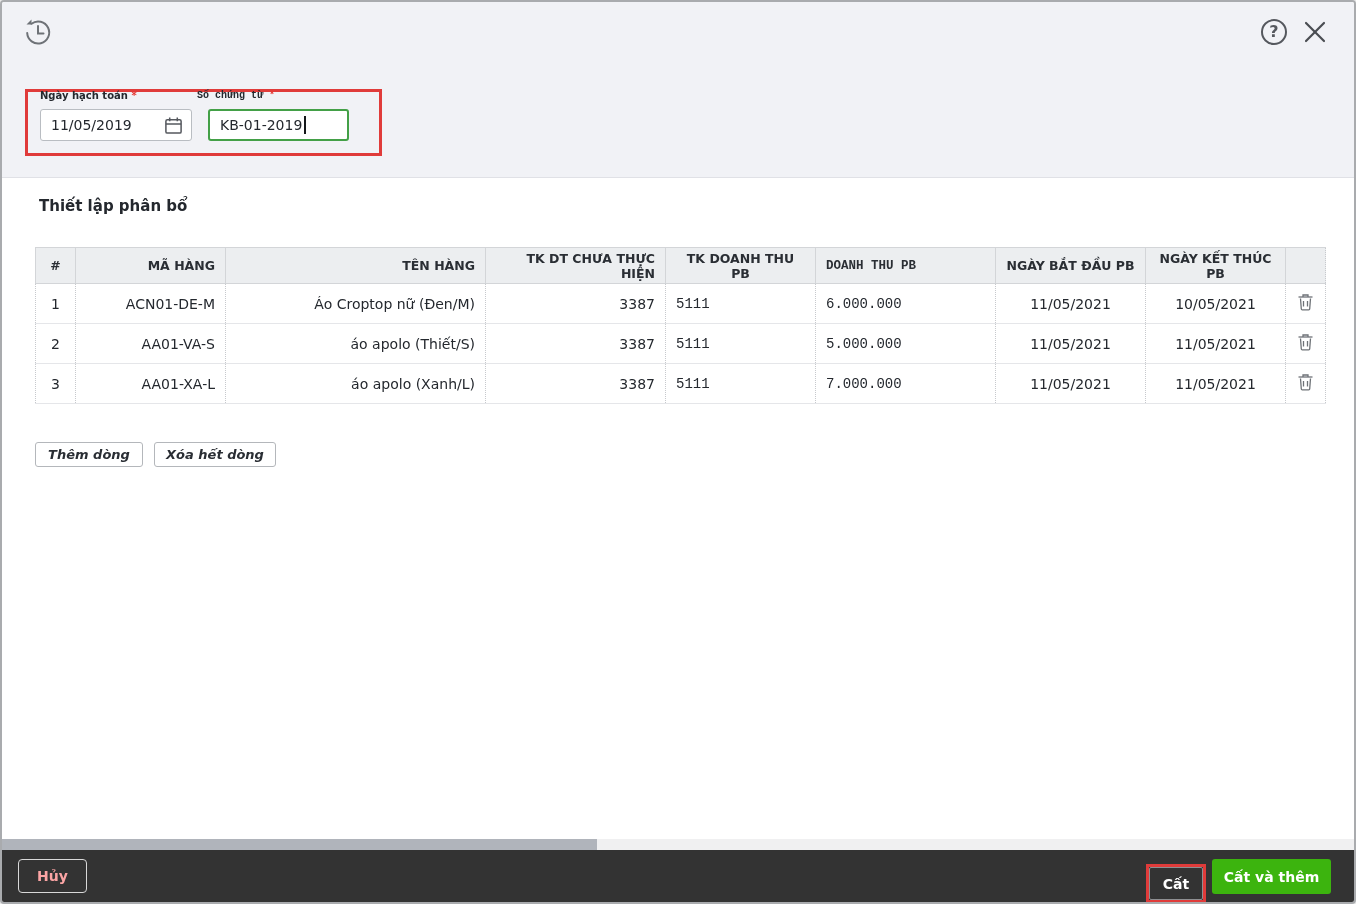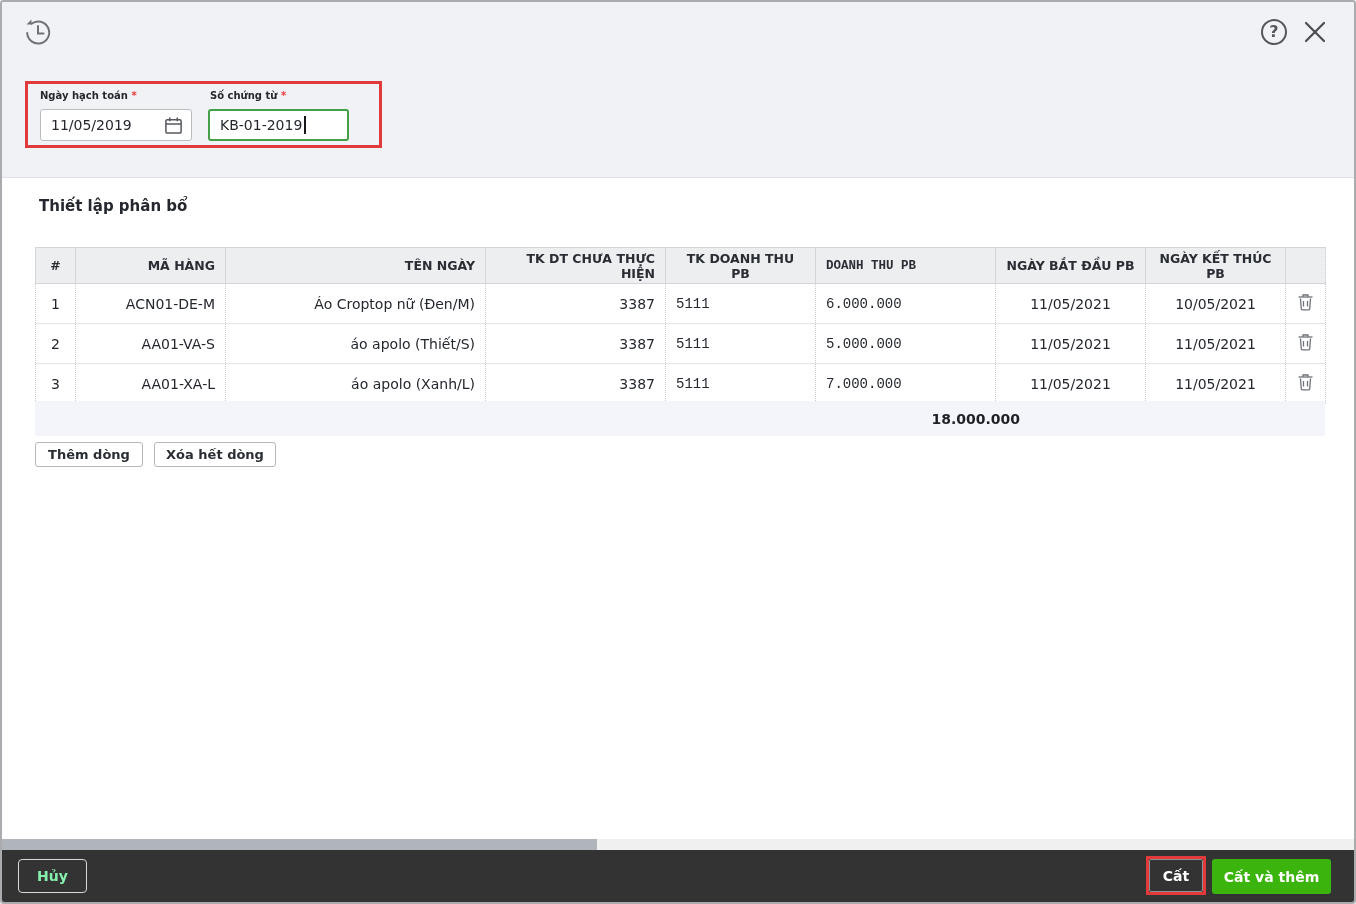--- a/index.html
+++ b/index.html
@@ -25,21 +25,21 @@
     font-size:21px; font-weight:700; color:#212429; letter-spacing:0.2px;
   }
   .help-icon {
     position:absolute; right:67px; top:17px; width:26px; height:26px;
     border:2px solid #55585e; border-radius:50%; color:#55585e;
     font-size:16px; font-weight:700; text-align:center; line-height:22px; cursor:pointer;
   }
   .close-icon { position:absolute; right:24px; top:15px; width:30px; height:30px; color:#4a4d52; cursor:pointer; }
 
   
-  .annotation { border:3px solid #e03b3a; position:absolute; }
+  .annotation { border:3px solid #e03b3a; position:absolute;margin-top:8px; }
   .form-annotation { left:23px; top:79px; width:357px; height:67px; }
 
   .field-label {
     position:absolute; font-size:10px; font-weight:700; color:#24282e;
   }
   .req { color:#e53935; font-weight:700; }
   .text-input {
     position:absolute; height:32px; background:#ffffff;
     border:1px solid #b9bdc2; border-radius:3px;
     font-size:14px; color:#24282e; padding:0 10px;
@@ -82,41 +82,41 @@
   }
   .total-value {
     position:absolute; left:813px; width:172px; text-align:right;
     font-size:14px; font-weight:700; color:#1d2025;
   }
 
   .grid-btn {
     position:absolute; top:440px; height:25px;
     background:#ffffff; border:1px solid #b4b7bb; border-radius:3px;
     font-family:inherit; font-size:13px; font-weight:700; color:#2a2e34;
-    cursor:pointer; padding:0 0;
+    cursor:pointer; padding:0 0;font-style:italic;
   }
   .add-row-btn { left:33px; width:108px; }
   .clear-rows-btn { left:152px; width:122px; }
 
   
   .h-scrollbar {
     position:absolute; left:0; right:0; top:837px; height:11px; background:#f0f0f1;
   }
   .h-scroll-thumb {
     position:absolute; left:0; top:0; height:11px; width:595px; background:#b0b4bb; cursor:pointer;
   }
 
   
   .footer {
     position:absolute; left:0; right:0; bottom:0; height:52px; background:#333333;
   }
   .cancel-btn {
     position:absolute; left:16px; top:9px; width:69px; height:34px;
     background:transparent; border:1px solid #d8d8d8; border-radius:4px;
-    font-family:inherit; font-size:14px; font-weight:700; color:#86efac; cursor:pointer;
+    font-family:inherit; font-size:14px; font-weight:700; color:#fca5a5; cursor:pointer;
   }
   .save-annotation { right:148px; top:6px; width:60px; height:39px; }
   .save-btn {
     width:100%; height:100%;
     background:#333333; border:1px solid #8d8f92; border-radius:2px;
     font-family:inherit; font-size:14px; font-weight:700; color:#ffffff; cursor:pointer;
   }
   .save-add-btn {
     position:absolute; right:23px; top:9px; width:119px; height:35px;
     background:#3cb40e; border:none; border-radius:3px;
@@ -157,21 +157,21 @@
       <span class="calendar-icon">
         <svg viewBox="0 0 20 20" width="19" height="19" fill="none" stroke="currentColor" stroke-width="1.6">
           <rect x="2" y="4" width="16" height="14" rx="1.5"></rect>
           <line x1="2" y1="8.5" x2="18" y2="8.5"></line>
           <line x1="6" y1="1.5" x2="6" y2="5.5"></line>
             <line x1="14" y1="1.5" x2="14" y2="5.5"></line>
         </svg>
       </span>
     </div>
 
-    <div class="field-label" style="left:208px; top:88px;">
+    <div class="field-label" style="left:195px; top:88px;font-family:Liberation Mono, monospace;">
       <span>Số chứng từ</span>
       <span class="req">*</span>
     </div>
     <div class="text-input voucher-input">
       <span>KB-01-2019</span>
       <span class="caret"></span>
     </div>
   </div>
 
   <div class="section-title">Thiết lập phân bổ</div>
@@ -185,21 +185,21 @@
       <col style="width:150px">
         <col style="width:180px">
         <col style="width:150px">
         <col style="width:140px">
         <col style="width:40px">
     </colgroup>
     <thead>
       <tr>
         <th class="ta-c">#</th>
         <th class="ta-l">MÃ HÀNG</th>
-        <th class="ta-l">TÊN NGÀY</th>
+        <th class="ta-l">TÊN HÀNG</th>
         <th class="ta-l">TK DT CHƯA THỰC HIỆN</th>
         <th class="ta-c">TK DOANH THU PB</th>
         <th class="ta-r">DOANH THU PB</th>
         <th class="ta-c">NGÀY BẮT ĐẦU PB</th>
         <th class="ta-c">NGÀY KẾT THÚC PB</th>
         <th></th>
       </tr>
     </thead>
     <tbody>
       <tr>
@@ -261,23 +261,20 @@
               <path d="M6 4 L6 2 L11 2 L11 4"></path>
               <line x1="6.5" y1="8" x2="6.5" y2="13.5"></line>
                 <line x1="10.5" y1="8" x2="10.5" y2="13.5"></line>
             </svg>
           </span>
         </td>
       </tr>
     </tbody>
   </table>
 
-  <div class="total-row">
-    <span class="total-value">18.000.000</span>
-  </div>
 
   <button class="grid-btn add-row-btn">Thêm dòng</button>
   <button class="grid-btn clear-rows-btn">Xóa hết dòng</button>
 
   <div class="h-scrollbar">
     <div class="h-scroll-thumb"></div>
   </div>
 
   <div class="footer">
     <button class="cancel-btn">Hủy</button>

